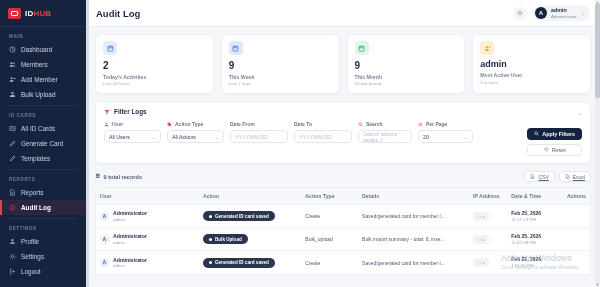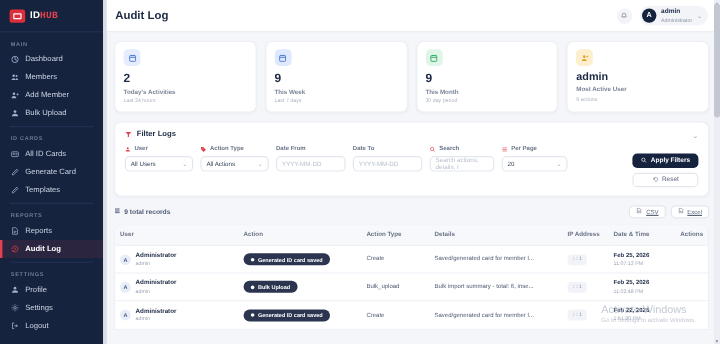--- a/index.html
+++ b/index.html
@@ -32,21 +32,21 @@
     border-radius: 2px;
     display: flex; align-items: center; justify-content: center;
     flex: 0 0 13px;
   }
   .brand-logo i {
     display: block; width: 7px; height: 5px;
     border: 1px solid #fff; border-radius: 1px;
   }
   .brand-text { font-size: 8px; font-weight: bold; letter-spacing: .2px; }
   .brand-text .id { color: #ffffff; }
-  .brand-text .hub { color: #e2414d; font-family: Liberation Mono, monospace; }
+  .brand-text .hub { color: #e2414d; }
 
   .nav-section {
     font-size: 4.6px; letter-spacing: .6px;
     color: #6f7d9b; text-transform: uppercase;
     padding: 7px 0 3px 9px;
     font-weight: bold;
   }
   .nav-item {
     display: flex; align-items: center; gap: 5px;
     padding: 4px 0 4px 9px;

